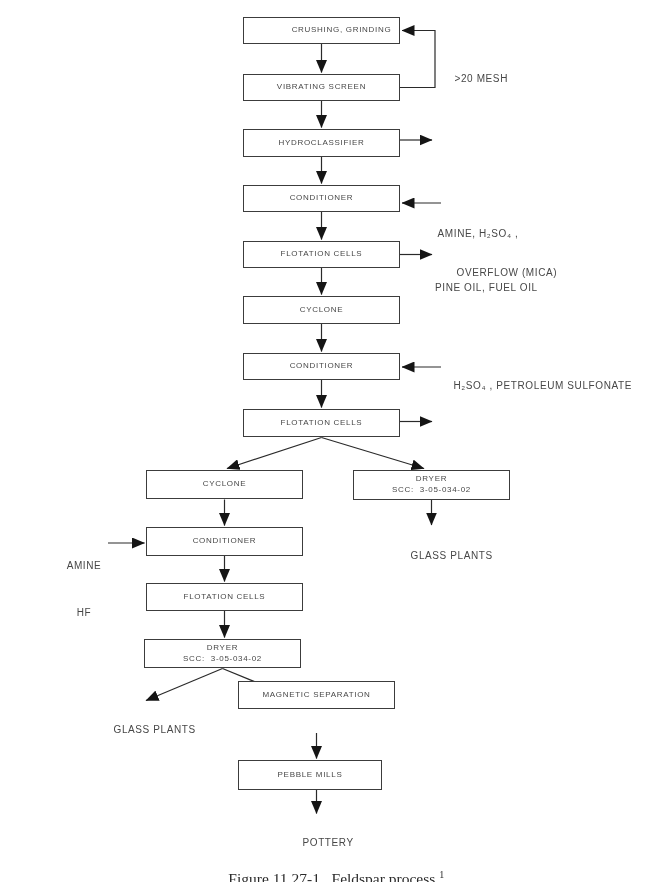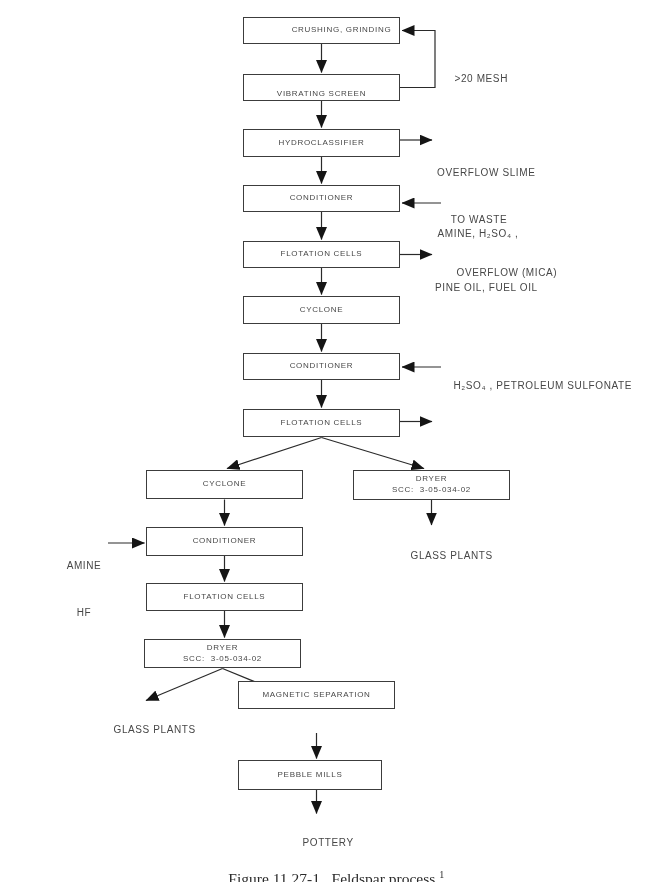--- a/index.html
+++ b/index.html
@@ -83,21 +83,21 @@
     <line class="arrow" x1="431.5" y1="500" x2="431.5" y2="525" marker-end="url(#ah)"></line>
     <line class="arrow" x1="222.5" y1="668.5" x2="146" y2="700.5" marker-end="url(#ah)"></line>
     <line class="arrow" x1="222.5" y1="668.5" x2="303" y2="701.5" marker-end="url(#ah)"></line>
     <line class="arrow" x1="316.5" y1="733" x2="316.5" y2="758.5" marker-end="url(#ah)"></line>
     <line class="arrow" x1="316.5" y1="790" x2="316.5" y2="813.5" marker-end="url(#ah)"></line>
   </svg>
 
   <div class="box" style="left:243px;top:17px;width:157px;height:27px;padding-left:40px;">
     <span>CRUSHING, GRINDING</span>
   </div>
-  <div class="box" style="left:243px;top:74px;width:157px;height:27px;justify-content:flex-end;">
+  <div class="box" style="left:243px;top:74px;width:157px;height:27px;">
     <span>VIBRATING SCREEN</span>
   </div>
   <div class="box" style="left:243px;top:129px;width:157px;height:28px;">
     <span>HYDROCLASSIFIER</span>
   </div>
   <div class="box" style="left:243px;top:185px;width:157px;height:27px;">
     <span>CONDITIONER</span>
   </div>
   <div class="box" style="left:243px;top:241px;width:157px;height:27px;">
     <span>FLOTATION CELLS</span>
@@ -131,24 +131,20 @@
   <div class="box" style="left:238px;top:681px;width:157px;height:28px;">
     <span>MAGNETIC SEPARATION</span>
   </div>
   <div class="box" style="left:238px;top:760px;width:144px;height:30px;">
     <span>PEBBLE MILLS</span>
   </div>
 
   <div class="slabel left-align" style="left:441px;top:55px;">
     <span>&gt;20 MESH</span>
   </div>
-  <div class="slabel" style="left:437px;top:134px;width:84px;">
-    <div>OVERFLOW SLIME</div>
-    <div>TO WASTE</div>
-  </div>
   <div class="slabel" style="left:435px;top:189px;width:86px;line-height:1.8;">
     <div>AMINE, H₂SO₄ ,</div>
     <div>PINE OIL, FUEL OIL</div>
   </div>
   <div class="slabel left-align" style="left:443px;top:249px;">
     <span>OVERFLOW (MICA)</span>
   </div>
   <div class="slabel left-align" style="left:440px;top:362px;">
     <span>H₂SO₄ , PETROLEUM SULFONATE</span>
   </div>

